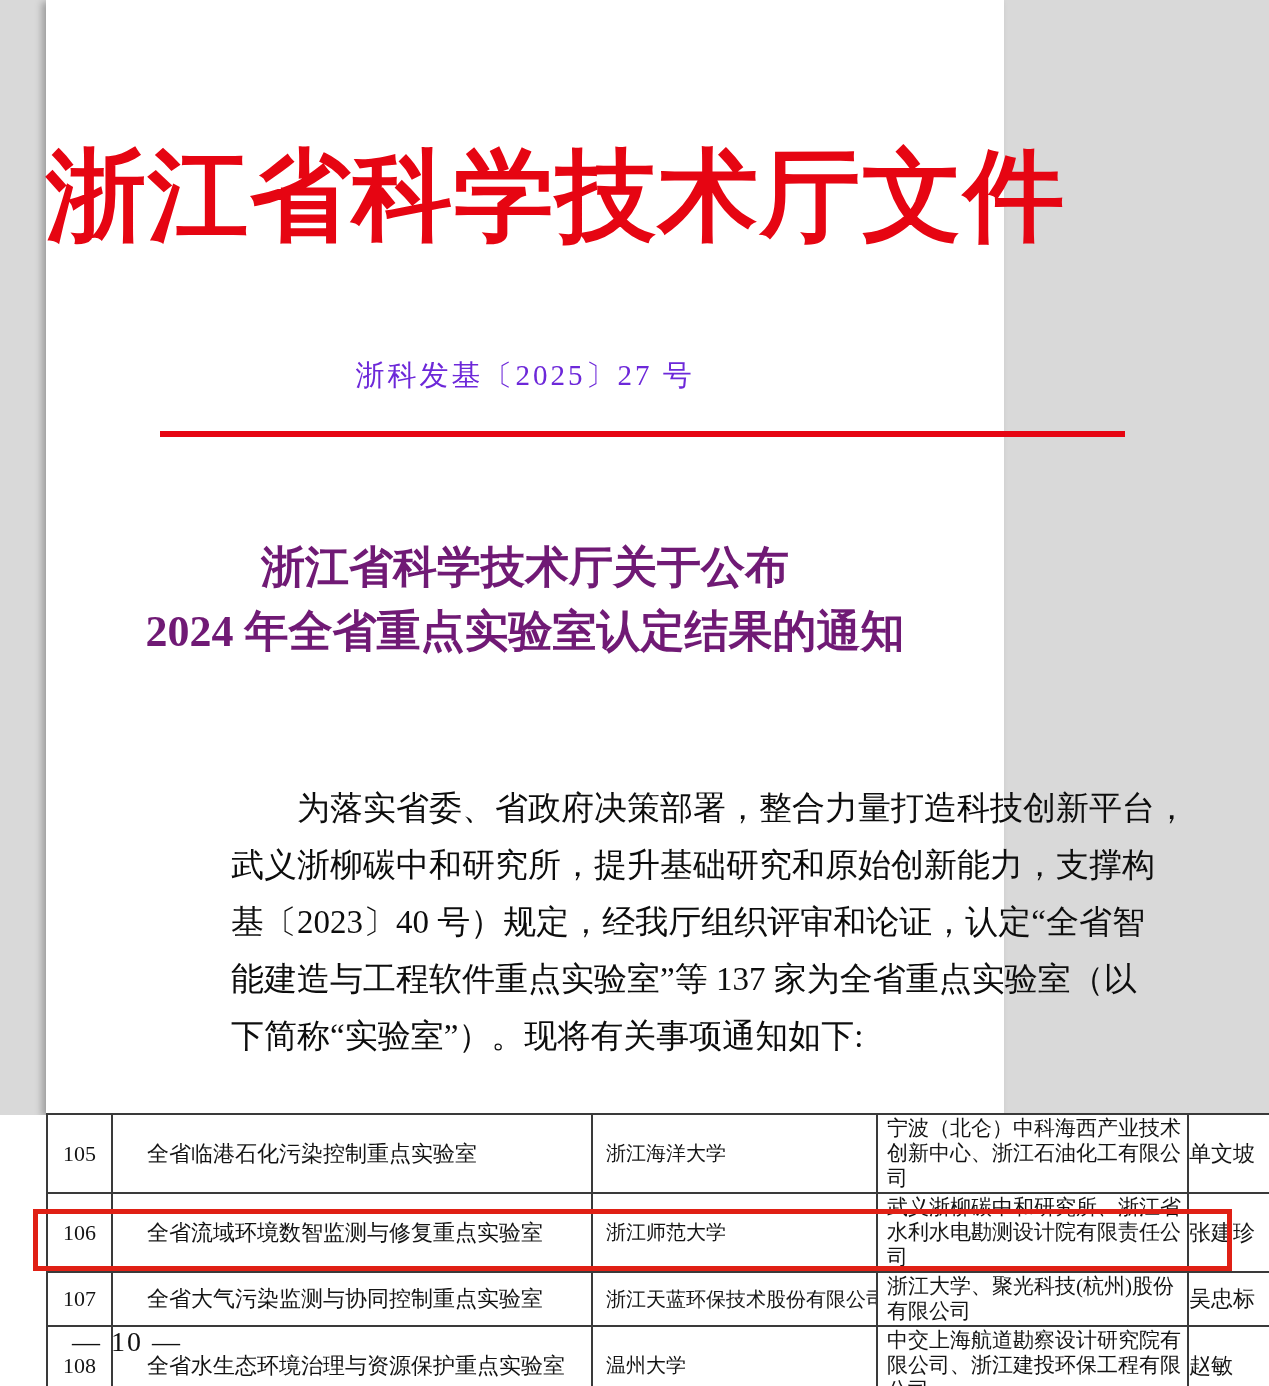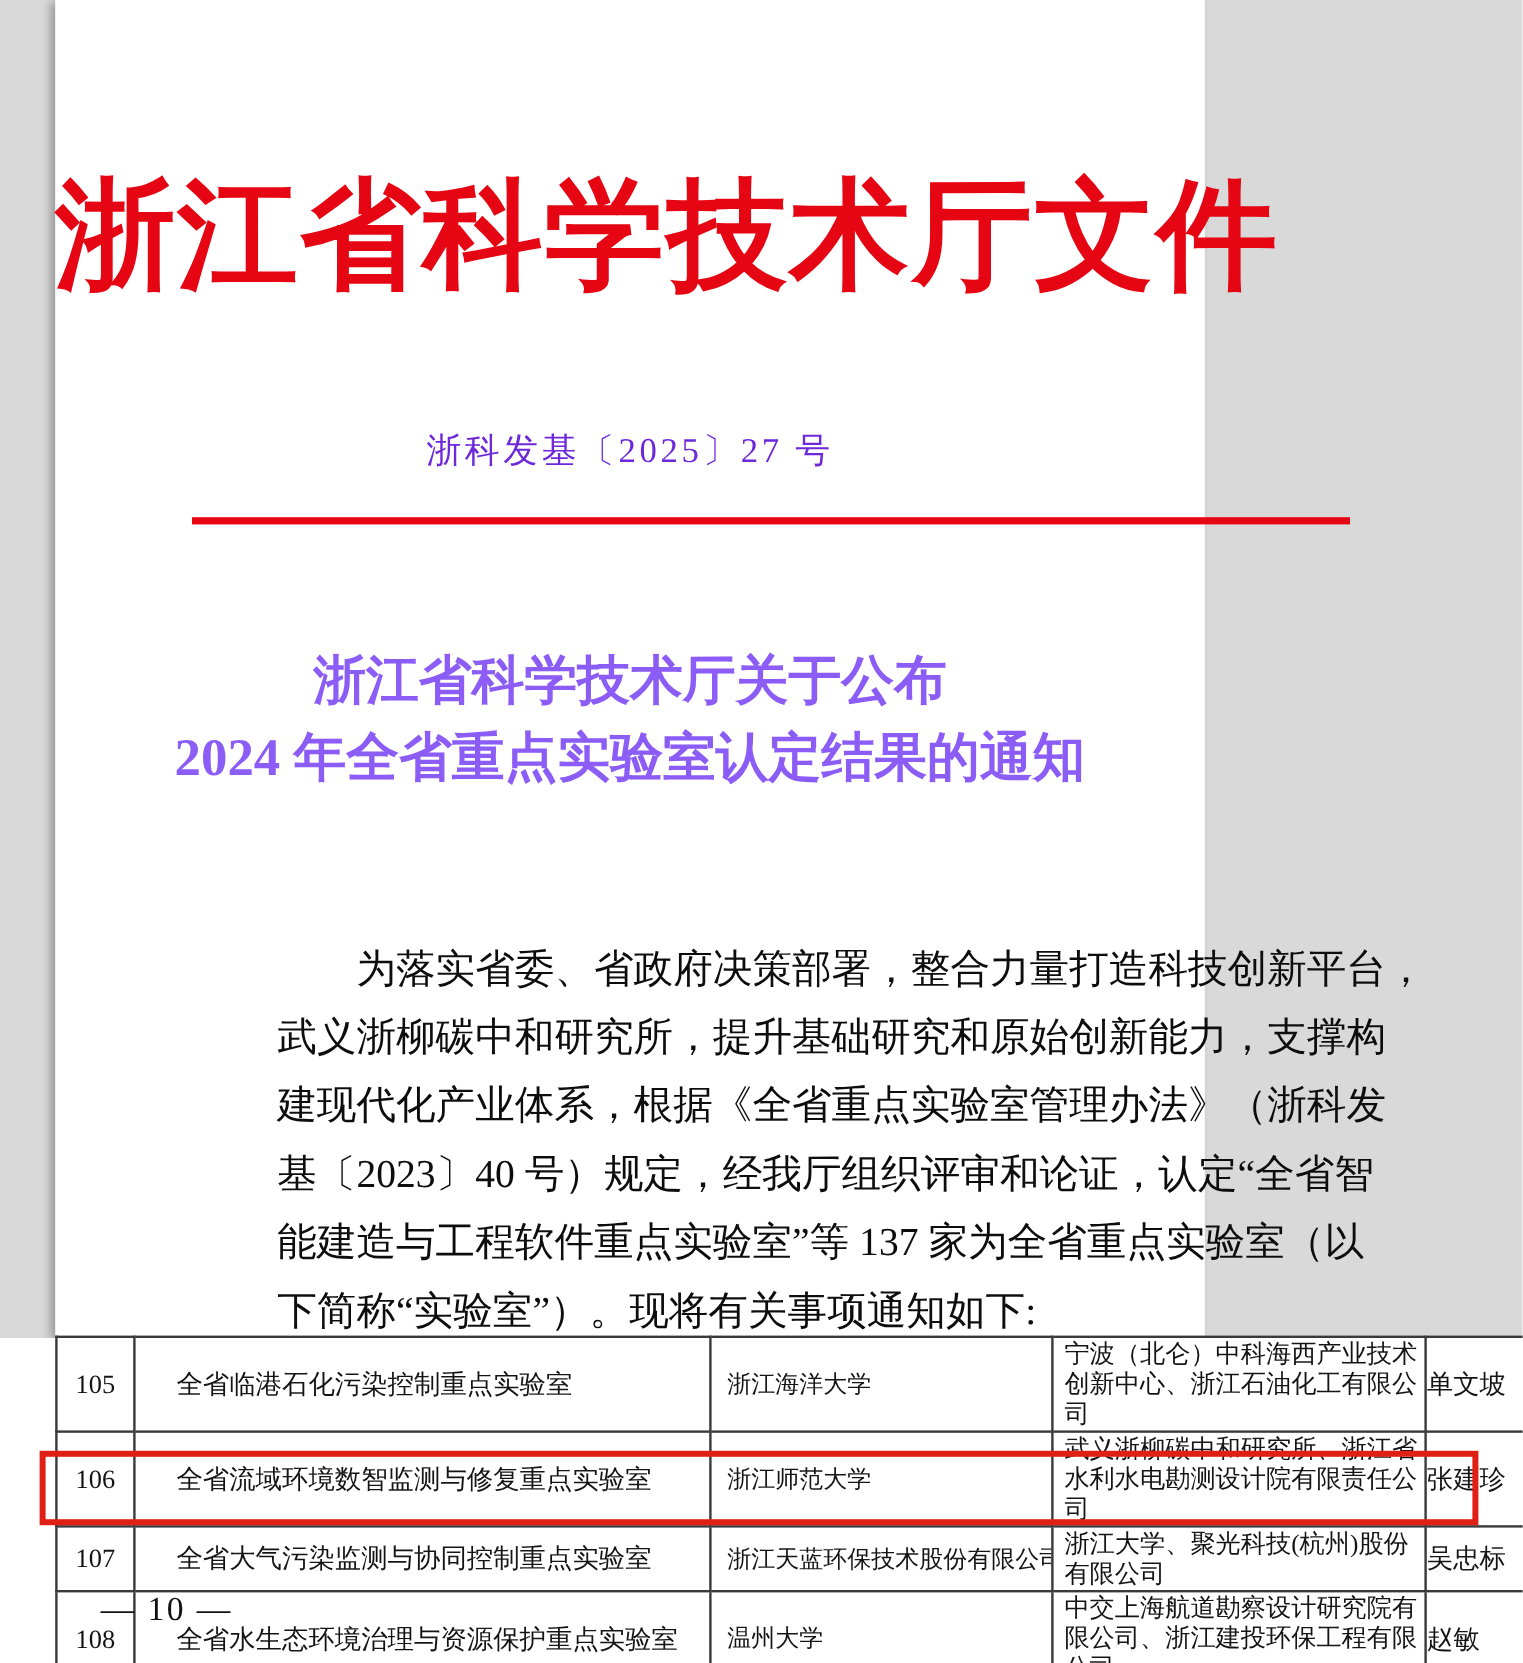--- a/index.html
+++ b/index.html
@@ -58,21 +58,21 @@
     left: 114px; top: 431px;
     width: 965px; height: 6px;
     background: #e60512;
   }
   .notice-title {
     position: absolute;
     left: 0; top: 536px;
     width: 100%;
     text-align: center;
     font-weight: bold;
-    color: #8b5cf6;
+    color: #701a75;
     font-size: 44px;
     line-height: 64px;
     white-space: nowrap;
   }
   .salutation {
     position: absolute;
     left: 161px; top: 720px;
     font-size: 33px;
     color: #0d0d0d;
     white-space: nowrap;
@@ -124,21 +124,21 @@
 
   .highlight-box {
     position: absolute;
     left: 33px; top: 94px;
     width: 1199px; height: 62px;
     border: 5px solid #e02015;
     pointer-events: none;
   }
   .page-number {
     position: absolute;
-    left: 84px; top: 211px;
+    left: 72px; top: 211px;
     font-size: 28px;
     letter-spacing: 2px;
     color: #111111;
     white-space: nowrap;
   }
 </style>
 </head>
 <body>
 
 <div class="canvas">
@@ -154,21 +154,20 @@
 
       <div class="notice-title">
         <div>浙江省科学技术厅关于公布</div>
         <div>2024 年全省重点实验室认定结果的通知</div>
       </div>
 
 
       <div class="body-block">
         <div class="body-line indent">为落实省委、省政府决策部署，整合力量打造科技创新平台，</div>
         <div class="body-line">武义浙柳碳中和研究所，提升基础研究和原始创新能力，支撑构</div>
-        <div class="body-line">建现代化产业体系，根据《全省重点实验室管理办法》（浙科发</div>
         <div class="body-line">基〔2023〕40 号）规定，经我厅组织评审和论证，认定“全省智</div>
         <div class="body-line">能建造与工程软件重点实验室”等 137 家为全省重点实验室（以</div>
         <div class="body-line">下简称“实验室”）。现将有关事项通知如下:</div>
       </div>
 
     </div>
   </div>
 
   <div class="bottom-section">
 

